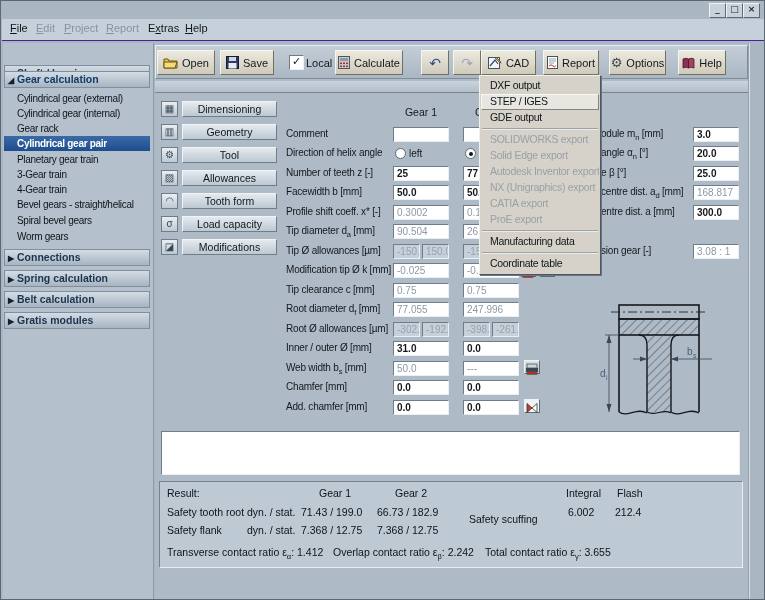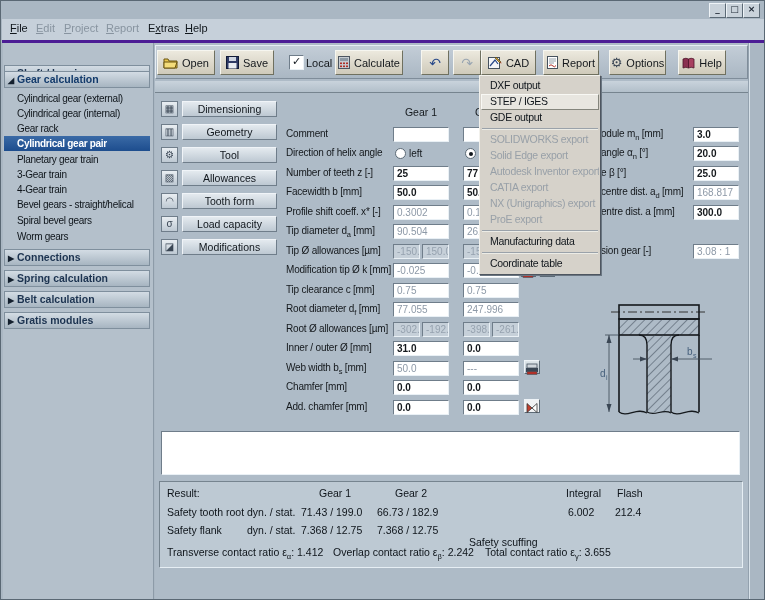--- a/index.html
+++ b/index.html
@@ -10,21 +10,21 @@
   .titlebar{position:absolute;left:1px;top:0;width:763px;height:18px;
     background:linear-gradient(90deg,#1b4688,#3c69a4 60%,#527cb2);display:flex;align-items:center;}
   .titlebar .logo{width:13px;height:13px;background:#fff;margin:0 4px 0 3px;font:bold 8px "Liberation Sans",sans-serif;
     color:#1b3c74;text-align:center;line-height:13px;border:1px solid #0c2a54;}
   .titlebar .ttl{color:#fff;font-size:11px;font-weight:bold;}
   .winbtn{position:absolute;top:2px;width:15px;height:13px;background:#c9d2da;
     border:1px solid;border-color:#eef3f7 #5c6a76 #5c6a76 #eef3f7;
     font:bold 9px "DejaVu Sans",sans-serif;text-align:center;line-height:11px;color:#1a2430;}
   
   .menubar{position:absolute;left:1px;top:18px;width:763px;height:21px;background:#c6d0da;
-    border-bottom:3px solid #4c1d95;}
+    border-bottom:1px solid #4c1d95;}
   .mbi{position:absolute;top:3px;font-size:11px;color:#10161c;}
   .mbi.dis{color:#8894a0;}
   .u{text-decoration:underline;}
   
   .sidebar{position:absolute;left:2px;top:42px;width:150px;height:556px;background:#b4c0cb;
     border-right:1px solid #8d9ba8;}
   .sechdr{position:absolute;left:3px;width:146px;height:17px;
     background:linear-gradient(#d3dce4,#a7b5c1);border:1px solid #7f8f9d;box-sizing:border-box;
     font:bold 10.5px "Liberation Sans",sans-serif;color:#1c3350;line-height:15px;white-space:nowrap;overflow:hidden;}
   .sechdr .ar{display:inline-block;width:12px;text-align:center;font-size:8px;color:#14202e;}
@@ -355,43 +355,43 @@
   <div class="rtx" style="left:166px;top:486px;font-weight:normal">Result:</div>
   <div class="rtx" style="left:318px;top:486px">Gear 1</div>
   <div class="rtx" style="left:394px;top:486px">Gear 2</div>
   <div class="rtx" style="left:565px;top:486px">Integral</div>
   <div class="rtx" style="left:616px;top:486px">Flash</div>
 
   <div class="rtx" style="left:166px;top:505px">Safety tooth root</div>
   <div class="rtx" style="left:246px;top:505px">dyn. / stat.</div>
   <div class="rtx" style="left:300px;top:505px">71.43 / 199.0</div>
   <div class="rtx" style="left:376px;top:505px">66.73 / 182.9</div>
-  <div class="rtx" style="left:468px;top:535px">Safety scuffing</div>
+  <div class="rtx" style="left:468px;top:512px">Safety scuffing</div>
   <div class="rtx" style="left:567px;top:505px">6.002</div>
   <div class="rtx" style="left:614px;top:505px">212.4</div>
 
   <div class="rtx" style="left:166px;top:523px">Safety flank</div>
   <div class="rtx" style="left:246px;top:523px">dyn. / stat.</div>
   <div class="rtx" style="left:300px;top:523px">7.368 / 12.75</div>
   <div class="rtx" style="left:376px;top:523px">7.368 / 12.75</div>
 
   <div class="rtx" style="left:166px;top:545px"><span>Transverse contact ratio ε</span><sub class="sb">α</sub><span>:</span>&nbsp;<span>1.412</span></div>
   <div class="rtx" style="left:332px;top:545px"><span>Overlap contact ratio ε</span><sub class="sb">β</sub><span>:</span>&nbsp;<span>2.242</span></div>
   <div class="rtx" style="left:484px;top:545px"><span>Total contact ratio ε</span><sub class="sb">γ</sub><span>:</span>&nbsp;<span>3.655</span></div>
 
   <div class="menu">
     <div class="mi">DXF output</div>
     <div class="mi hov">STEP / IGES</div>
     <div class="mi">GDE output</div>
     <div class="msep"></div>
     <div class="mi dis">SOLIDWORKS export</div>
     <div class="mi dis">Solid Edge export</div>
     <div class="mi dis">Autodesk Inventor export</div>
+    <div class="mi dis">NX (Unigraphics) export</div>
     <div class="mi dis">CATIA export</div>
-    <div class="mi dis">NX (Unigraphics) export</div>
     <div class="mi dis">ProE export</div>
     <div class="msep"></div>
     <div class="mi">Manufacturing data</div>
     <div class="msep"></div>
     <div class="mi">Coordinate table</div>
   </div>
 
 </div>
 
 </body></html>

